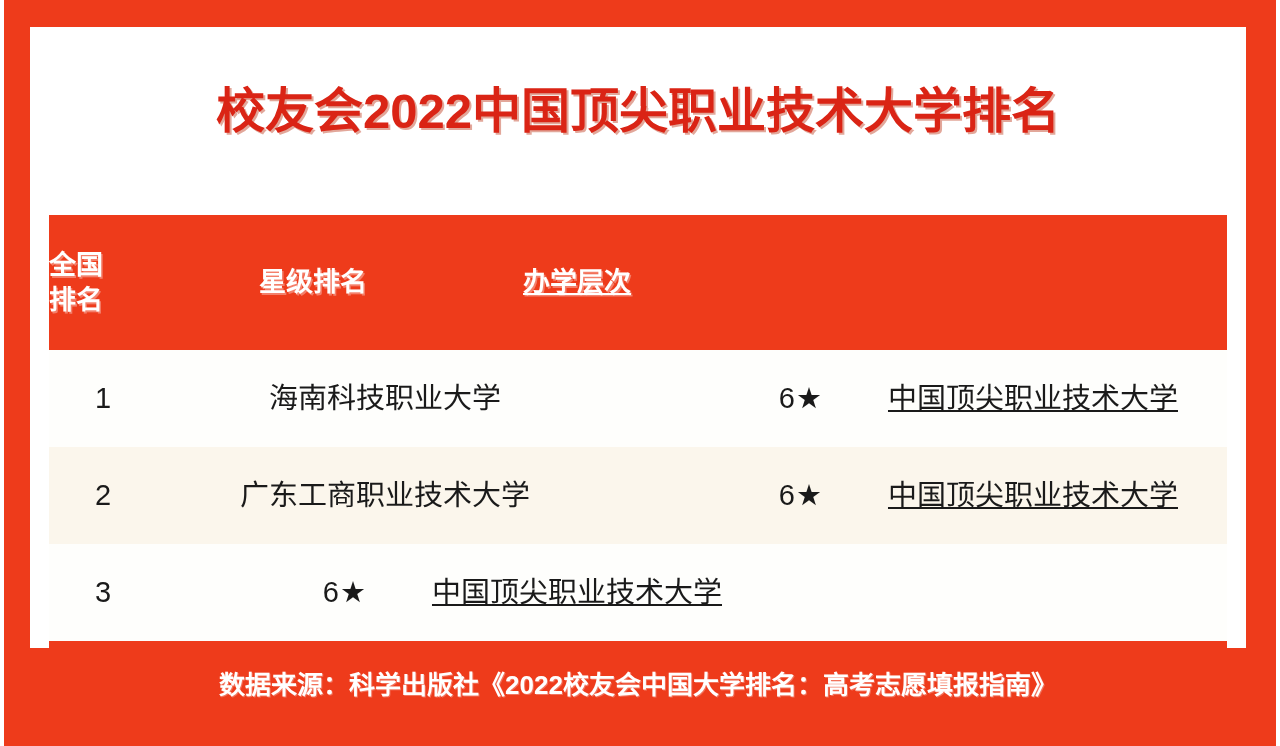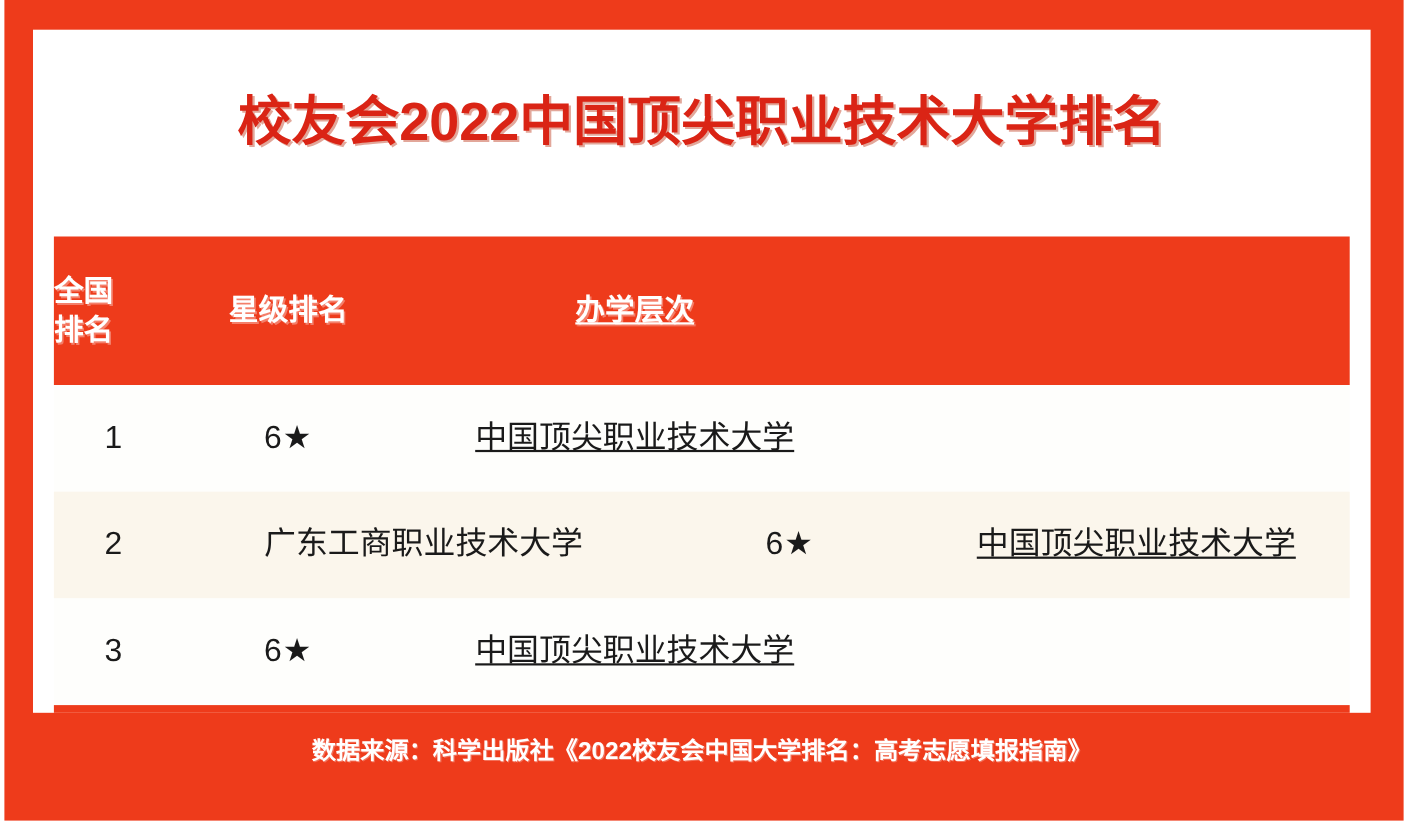--- a/index.html
+++ b/index.html
@@ -81,21 +81,21 @@
     color: #FFFFFF;
     font-size: 27px;
     font-weight: 700;
     line-height: 1.28;
     text-shadow: 1.5px 1.5px 0 rgba(255,255,255,0.35);
   }
 
   
   .col-rank   { width: 108px; flex: 0 0 108px; text-align: center; }
   .col-name   { width: 440px; flex: 0 0 440px; text-align: center; }
-  .col-star   { width: 210px; flex: 0 0 210px; text-align: center; }
+  .col-star   { width: 210px; flex: 0 0 210px; text-align: right; }
   .col-level  { width: 420px; flex: 0 0 420px; text-align: center; text-decoration: underline; }
 
   .thead .col-rank {
     text-align: left;
     box-sizing: border-box;
   }
   .thead .col-rank .hdr-line { display: block; }
 
   
   .tbody .row {
@@ -130,21 +130,21 @@
     width: 1216px;
     height: 98px;
     display: flex;
     align-items: flex-start;
     justify-content: center;
     padding-top: 24px;
     box-sizing: border-box;
   }
   .footer-text {
     color: #FFFFFF;
-    font-size: 22px;
+    font-size: 26px;
     font-weight: 700;
     line-height: 1;
     white-space: nowrap;
     text-shadow: 1px 1px 0 rgba(255,255,255,0.28);
   }
 </style>
 </head>
 <body>
 
 <div class="poster">
@@ -163,20 +163,21 @@
           <span class="hdr-line">排名</span>
         </div>
         <div class="cell col-star">星级排名</div>
         <div class="cell col-level">办学层次</div>
       </div>
 
       <div class="tbody">
 
         <div class="row row-odd">
           <div class="cell col-rank">1</div>
+          <div class="cell col-name">海南科技职业大学</div>
           <div class="cell col-star">6★</div>
           <div class="cell col-level">中国顶尖职业技术大学</div>
         </div>
 
         <div class="row row-even">
           <div class="cell col-rank">2</div>
           <div class="cell col-name">广东工商职业技术大学</div>
           <div class="cell col-star">6★</div>
           <div class="cell col-level">中国顶尖职业技术大学</div>
         </div>

